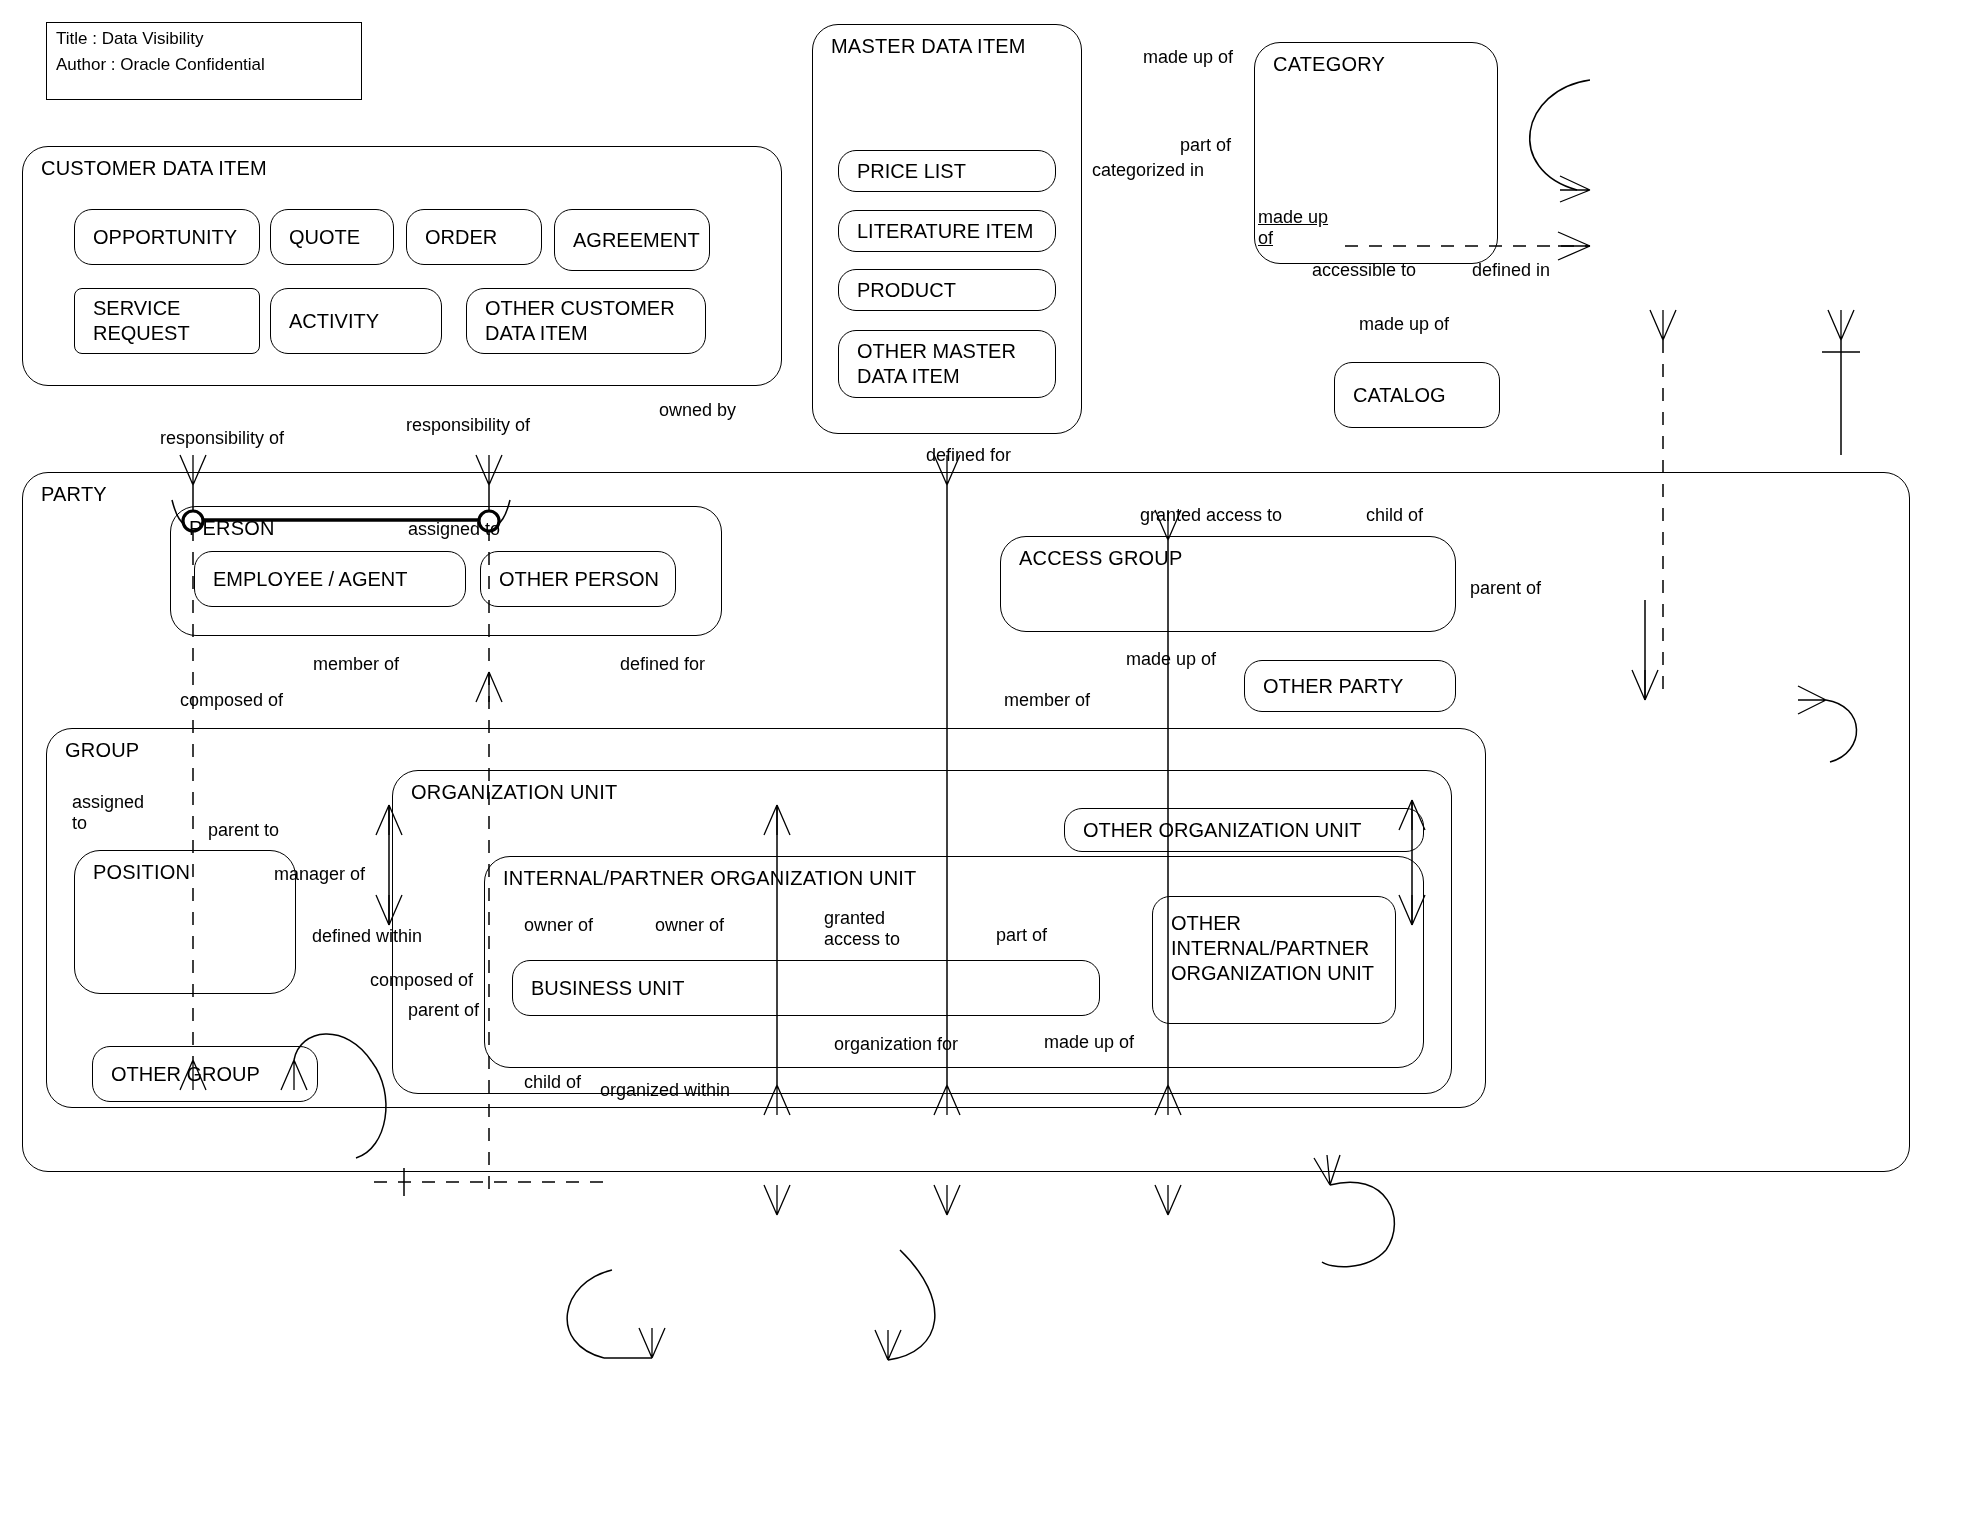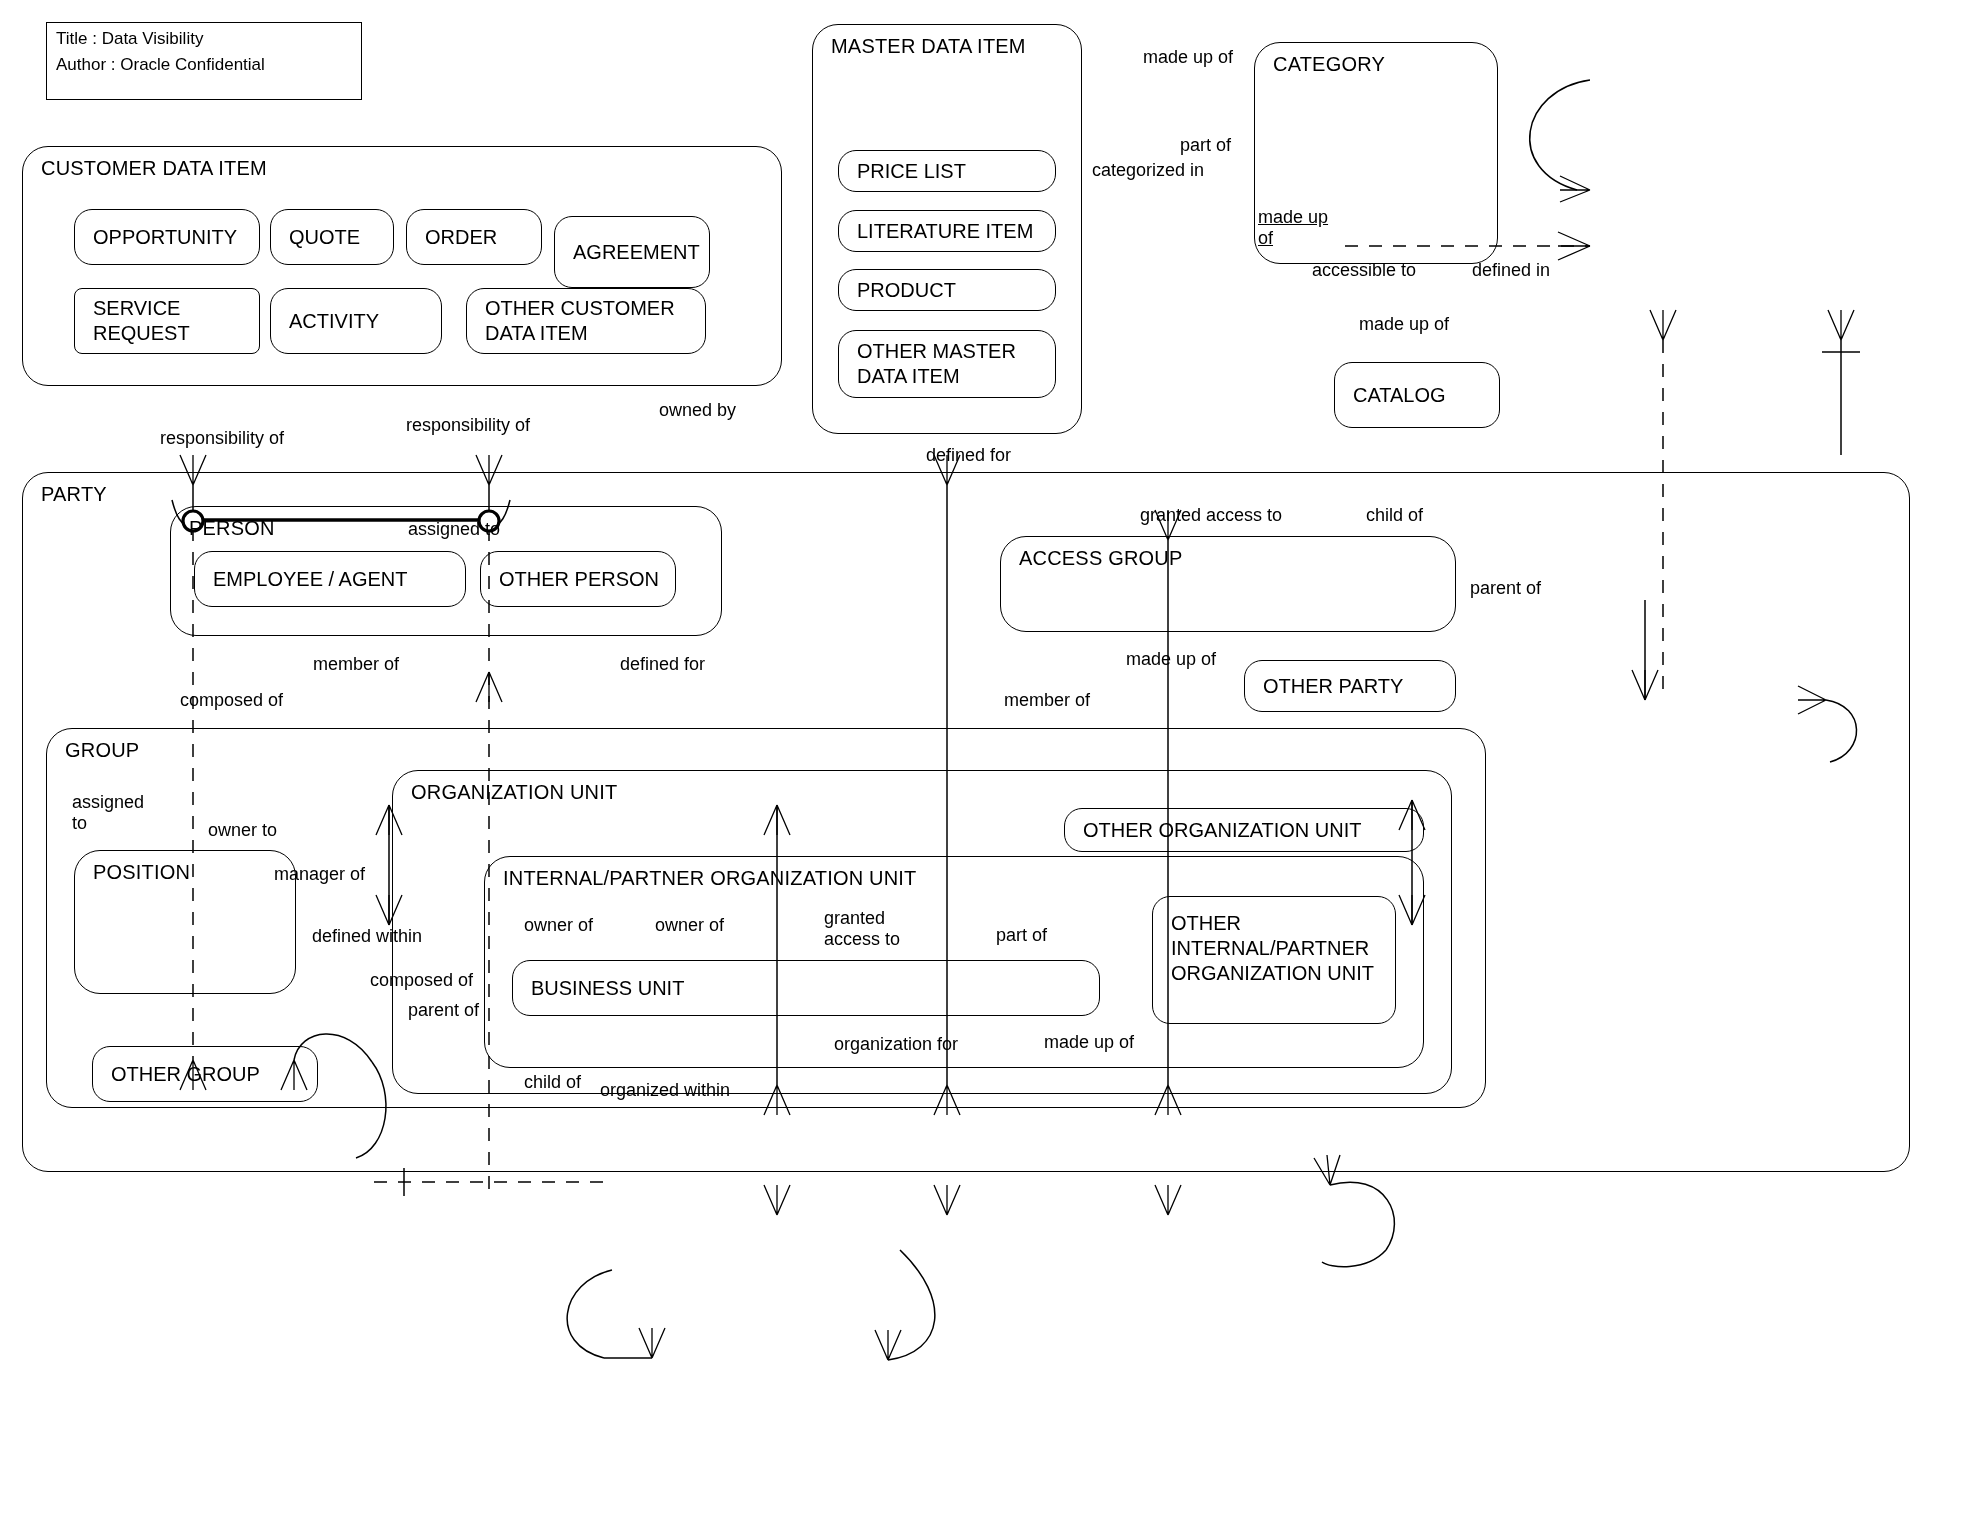--- a/index.html
+++ b/index.html
@@ -131,21 +131,21 @@
 
   <div class="box ebox" style="left:74px;top:209px;width:186px;height:56px;">
     <div class="ent-title">OPPORTUNITY</div>
   </div>
   <div class="box ebox" style="left:270px;top:209px;width:124px;height:56px;">
     <div class="ent-title">QUOTE</div>
   </div>
   <div class="box ebox" style="left:406px;top:209px;width:136px;height:56px;">
     <div class="ent-title">ORDER</div>
   </div>
-  <div class="box ebox" style="left:554px;top:209px;width:156px;height:72px;margin-top:7px;">
+  <div class="box ebox" style="left:554px;top:209px;width:156px;height:62px;">
     <div class="ent-title">AGREEMENT</div>
   </div>
 
   <div class="box ebox" style="left:74px;top:288px;width:186px;height:66px;border-radius:8px;">
     <div class="ent-title">SERVICE
 REQUEST</div>
   </div>
   <div class="box ebox" style="left:270px;top:288px;width:172px;height:66px;">
     <div class="ent-title">ACTIVITY</div>
   </div>
@@ -258,21 +258,21 @@
   <div class="rel" style="left:1470px;top:578px;">parent of</div>
 
   <div class="rel" style="left:313px;top:654px;">member of</div>
   <div class="rel" style="left:620px;top:654px;">defined for</div>
   <div class="rel" style="left:180px;top:690px;">composed of</div>
   <div class="rel" style="left:1126px;top:649px;">made up of</div>
   <div class="rel" style="left:1004px;top:690px;">member of</div>
 
   <div class="rel" style="left:72px;top:792px;">assigned
 to</div>
-  <div class="rel" style="left:208px;top:820px;">owner to</div>
+  <div class="rel" style="left:208px;top:820px;">parent to</div>
   <div class="rel" style="left:274px;top:864px;">manager of</div>
 
   <div class="rel" style="left:312px;top:926px;">defined within</div>
   <div class="rel" style="left:370px;top:970px;">composed of</div>
   <div class="rel" style="left:408px;top:1000px;">parent of</div>
   <div class="rel" style="left:524px;top:1072px;">child of</div>
   <div class="rel" style="left:600px;top:1080px;">organized within</div>
 
   <div class="rel" style="left:524px;top:915px;">owner of</div>
   <div class="rel" style="left:655px;top:915px;">owner of</div>

